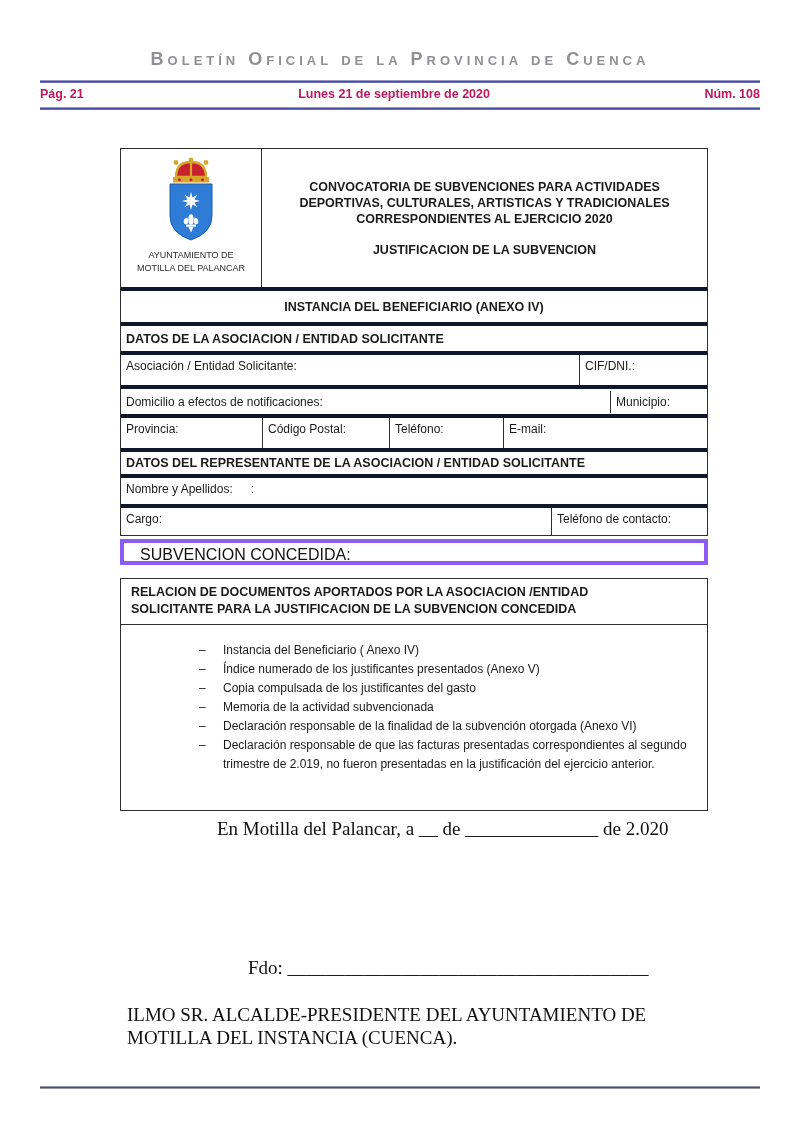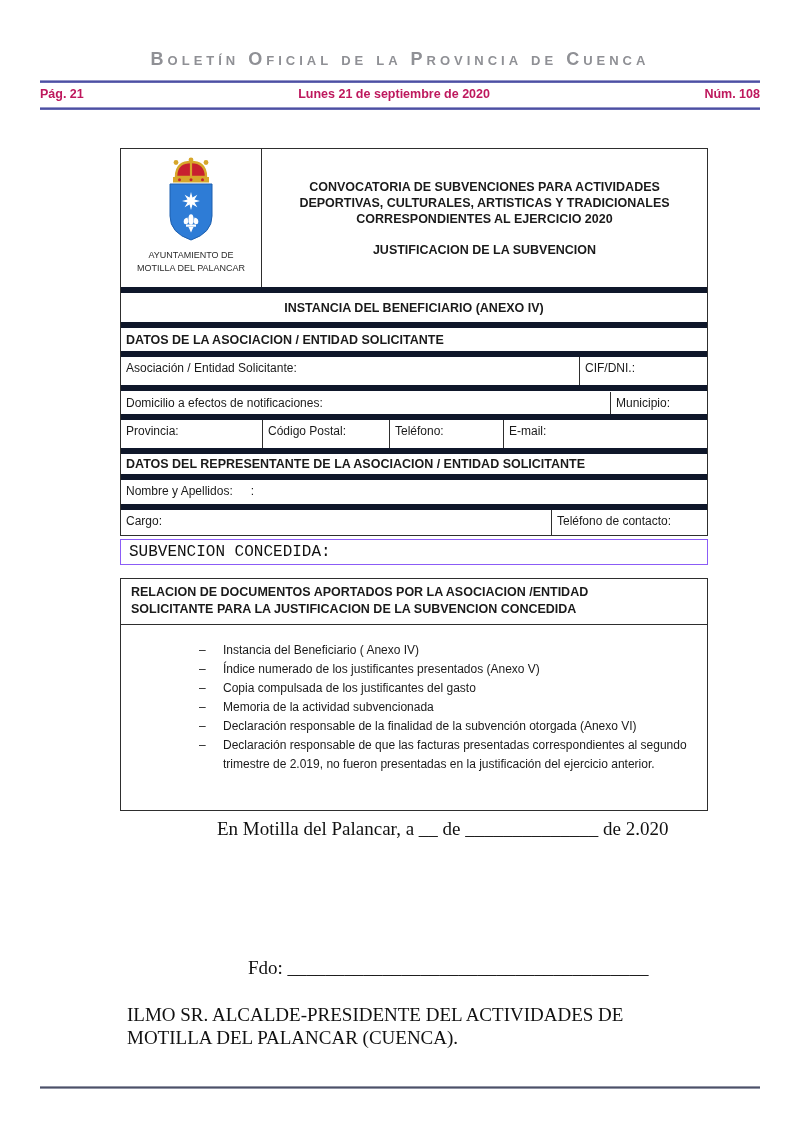--- a/index.html
+++ b/index.html
@@ -23,21 +23,21 @@
   .pageinfo{
     position:absolute;top:87px;left:40px;width:720px;display:flex;
     justify-content:space-between;align-items:center;
     font-weight:bold;font-size:12.5px;color:#be185d;
   }
   
   .form-table{
     position:absolute;top:148px;left:120px;width:588px;
     border:1px solid #2e2e2e;box-sizing:border-box;font-size:12px;
   }
-  .frow{display:flex;border-top:6px solid #0f172a;box-sizing:border-box;}
+  .frow{display:flex;border-top:4px solid #0f172a;box-sizing:border-box;}
   .frow:first-child{border-top:none;}
   .fcell{box-sizing:border-box;}
   .fcell + .fcell{border-left:1px solid #2e2e2e;}
   .row-head{height:138px;}
   .logo-cell{width:140px;text-align:center;padding-top:7px;}
   .logo-cell .org{font-size:9px;line-height:13px;color:#2b2b2b;margin-top:2px;}
   .title-cell{flex:1;text-align:center;font-weight:bold;padding-top:30px;line-height:16px;font-size:12.5px;}
   .title-cell .subtitle{margin-top:15px;}
   .row-instancia{height:35px;justify-content:center;align-items:center;font-weight:bold;font-size:12.5px;}
   .row-sechead{height:29px;align-items:center;padding-left:5px;font-weight:bold;font-size:12.5px;}
@@ -46,23 +46,23 @@
   .row-dom{height:29px;align-items:center;}    .row-dom .c1{flex:1;}    .row-dom .c2{width:97px;}
   .row-prov{height:34px;}   .row-prov .c1{width:141px;} .row-prov .c2{width:127px;}
   .row-prov .c3{width:114px;} .row-prov .c4{flex:1;}
   .row-repr{height:26px;align-items:center;padding-left:5px;font-weight:bold;font-size:12.5px;}
   .row-nombre{height:30px;} .row-nombre .c1{flex:1;}
   .nombre-extra{margin-left:18px;}
   .row-cargo{height:31px;}  .row-cargo .c1{flex:1;}  .row-cargo .c2{width:156px;}
   
   .subvencion-box{
     position:absolute;top:539px;left:120px;width:588px;height:26px;
-    border:1px solid #8b5cf6;box-sizing:border-box;
-    font-family:Liberation Mono, monospace;font-size:16px;
-    padding:3px 8px;color:#111;
+    border:4px solid #8b5cf6;box-sizing:border-box;
+    font-family:Liberation Sans, sans-serif;font-size:16px;
+    padding:3px 16px;color:#111;
   }
   
   .docs-table{
     position:absolute;top:578px;left:120px;width:588px;
     border:1px solid #2e2e2e;box-sizing:border-box;
   }
   .docs-header{
     border-bottom:1px solid #2e2e2e;font-weight:bold;
     font-size:12.5px;line-height:17px;padding:5px 10px 6px;
   }
@@ -223,15 +223,15 @@
     </div>
     <div class="doc-item">
       <span class="doc-dash">–</span>
       <span class="doc-text">Declaración responsable de que las facturas presentadas correspondientes al segundo trimestre de 2.019, no fueron presentadas en la justificación del ejercicio anterior.</span>
     </div>
   </div>
 </div>
 
 <div id="date-line" class="serif-line">En Motilla del Palancar, a __  de ______________ de 2.020</div>
 <div id="fdo-line" class="serif-line">Fdo: ______________________________________</div>
-<div id="addressee" class="serif-line">ILMO SR. ALCALDE-PRESIDENTE DEL ACTIVIDADES DE MOTILLA DEL PALANCAR (CUENCA).</div>
+<div id="addressee" class="serif-line">ILMO SR. ALCALDE-PRESIDENTE DEL AYUNTAMIENTO DE MOTILLA DEL INSTANCIA (CUENCA).</div>
 
 <div id="rule-bottom" class="rule rule-gray"></div>
 
 </body></html>

